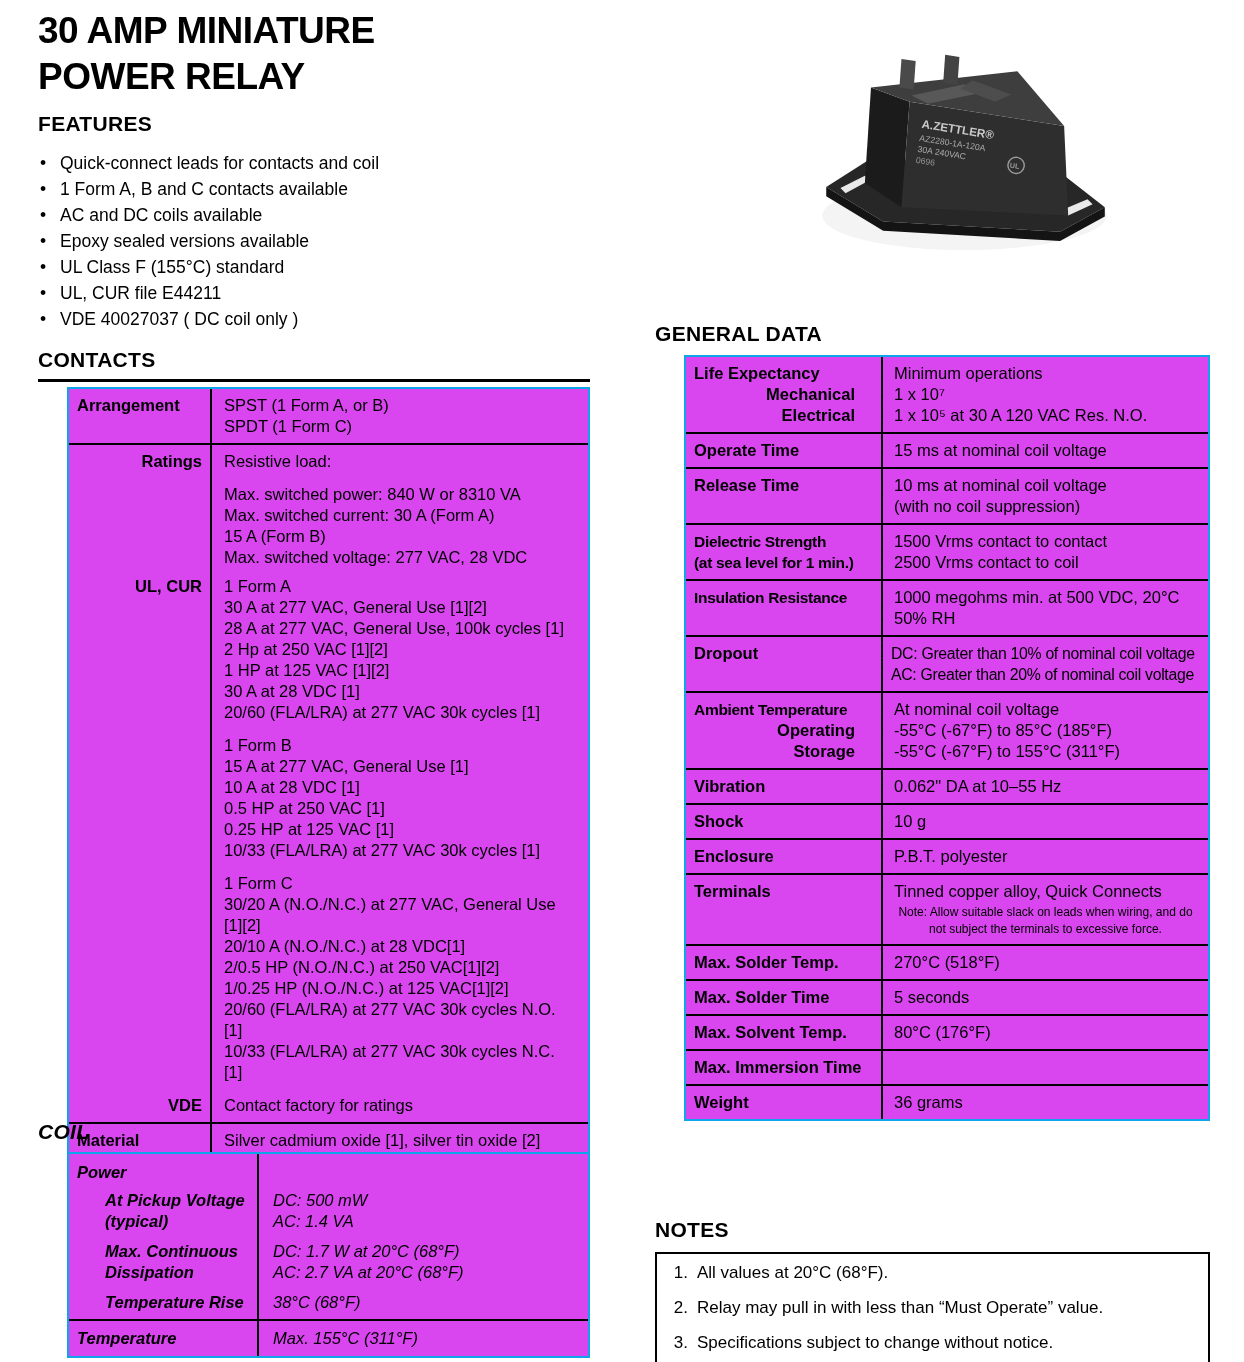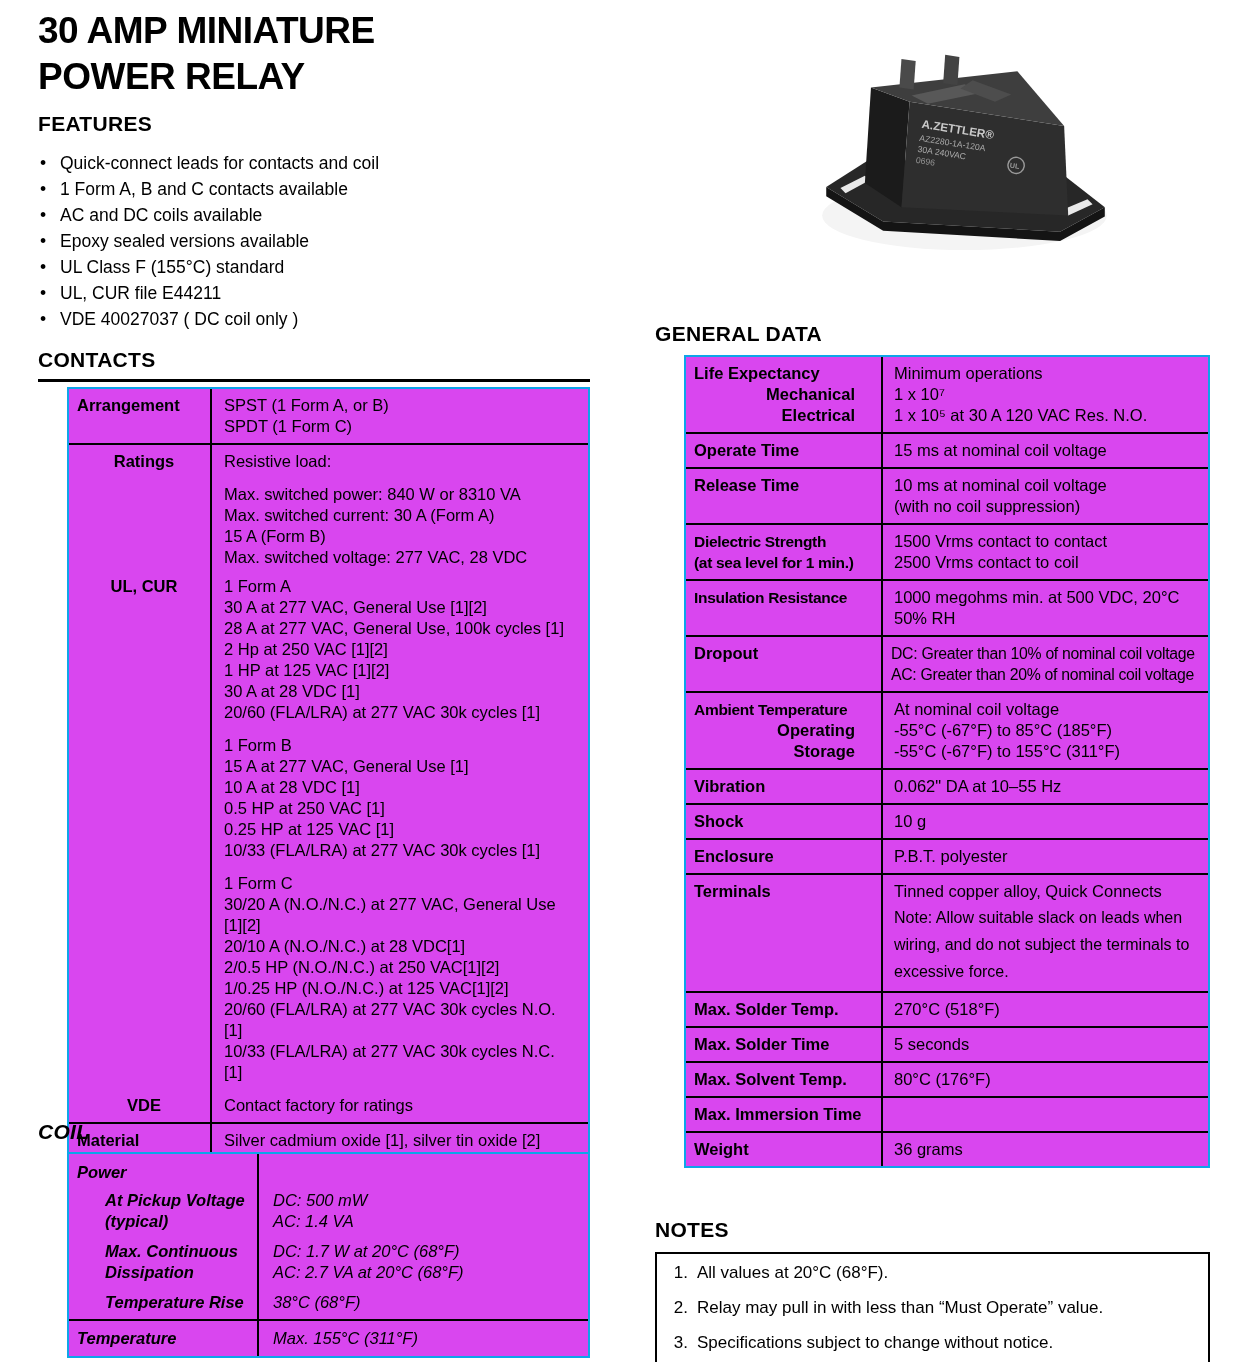--- a/index.html
+++ b/index.html
@@ -24,21 +24,21 @@
   
   .spec-table { border:2px solid #0ea5e9; background:#d946ef; font-size:16.5px; line-height:21px;margin-left:29px; }
   .row { display:flex; }
   .bt { border-top:2px solid #000; }
 
   
   .contacts { left:38px; top:348px; width:552px; }
   .heavy-rule { height:3px; background:#000; margin-top:7px; }
   .contacts .spec-table { margin-top:5px; }
   .c-lab { flex:none; width:143px; border-right:2px solid #000; padding:6px 8px; font-weight:bold; }
-  .c-lab.r { text-align:center;padding-left:17px; }
+  .c-lab.r { text-align:right;padding-left:17px; }
   .c-val { flex:1; padding:6px 12px; }
   .pre { white-space:pre-line; }
   .para { white-space:pre-line; }
   .para + .para { margin-top:12px; }
   .intro { margin-bottom:12px; }
   .no-bottom-pad { padding-bottom:2px; }
 
   
   .coil { left:38px; top:1120px; width:552px;font-style:italic; }
   .coil .spec-table { margin-top:8px; }
@@ -52,21 +52,21 @@
   .photo { left:812px; top:52px; width:305px; height:205px; }
 
   
   .general { left:655px; top:322px; width:555px; }
   .general .spec-table { margin-top:9px; }
   .g-lab { flex:none; width:197px; border-right:2px solid #000; padding:6px 8px; font-weight:bold; }
   .g-sub { text-align:right; padding-right:18px; white-space:pre-line; }
   .g-val { flex:1; padding:6px 11px; }
   .tight { font-size:15.5px; letter-spacing:-0.3px; }
   .squeeze { font-size:15.8px; letter-spacing:-0.3px;padding-left:8px; }
-  .cell-note { font-size:16px; line-height:27px; margin-top:2px; }
+  .cell-note { font-size:12px; line-height:17px; margin-top:2px;text-align:center; }
 
   
   .notes { left:655px; top:1218px; width:555px; }
   .notes-box { border:2px solid #000; margin-top:10px; padding:8px 6px 2px 6px; }
   .note-item { display:flex; font-size:17px; line-height:22px; margin-bottom:13px; }
   .note-num { flex:none; width:34px; text-align:right; padding-right:9px; }
 </style>
 </head>
 <body>
 

